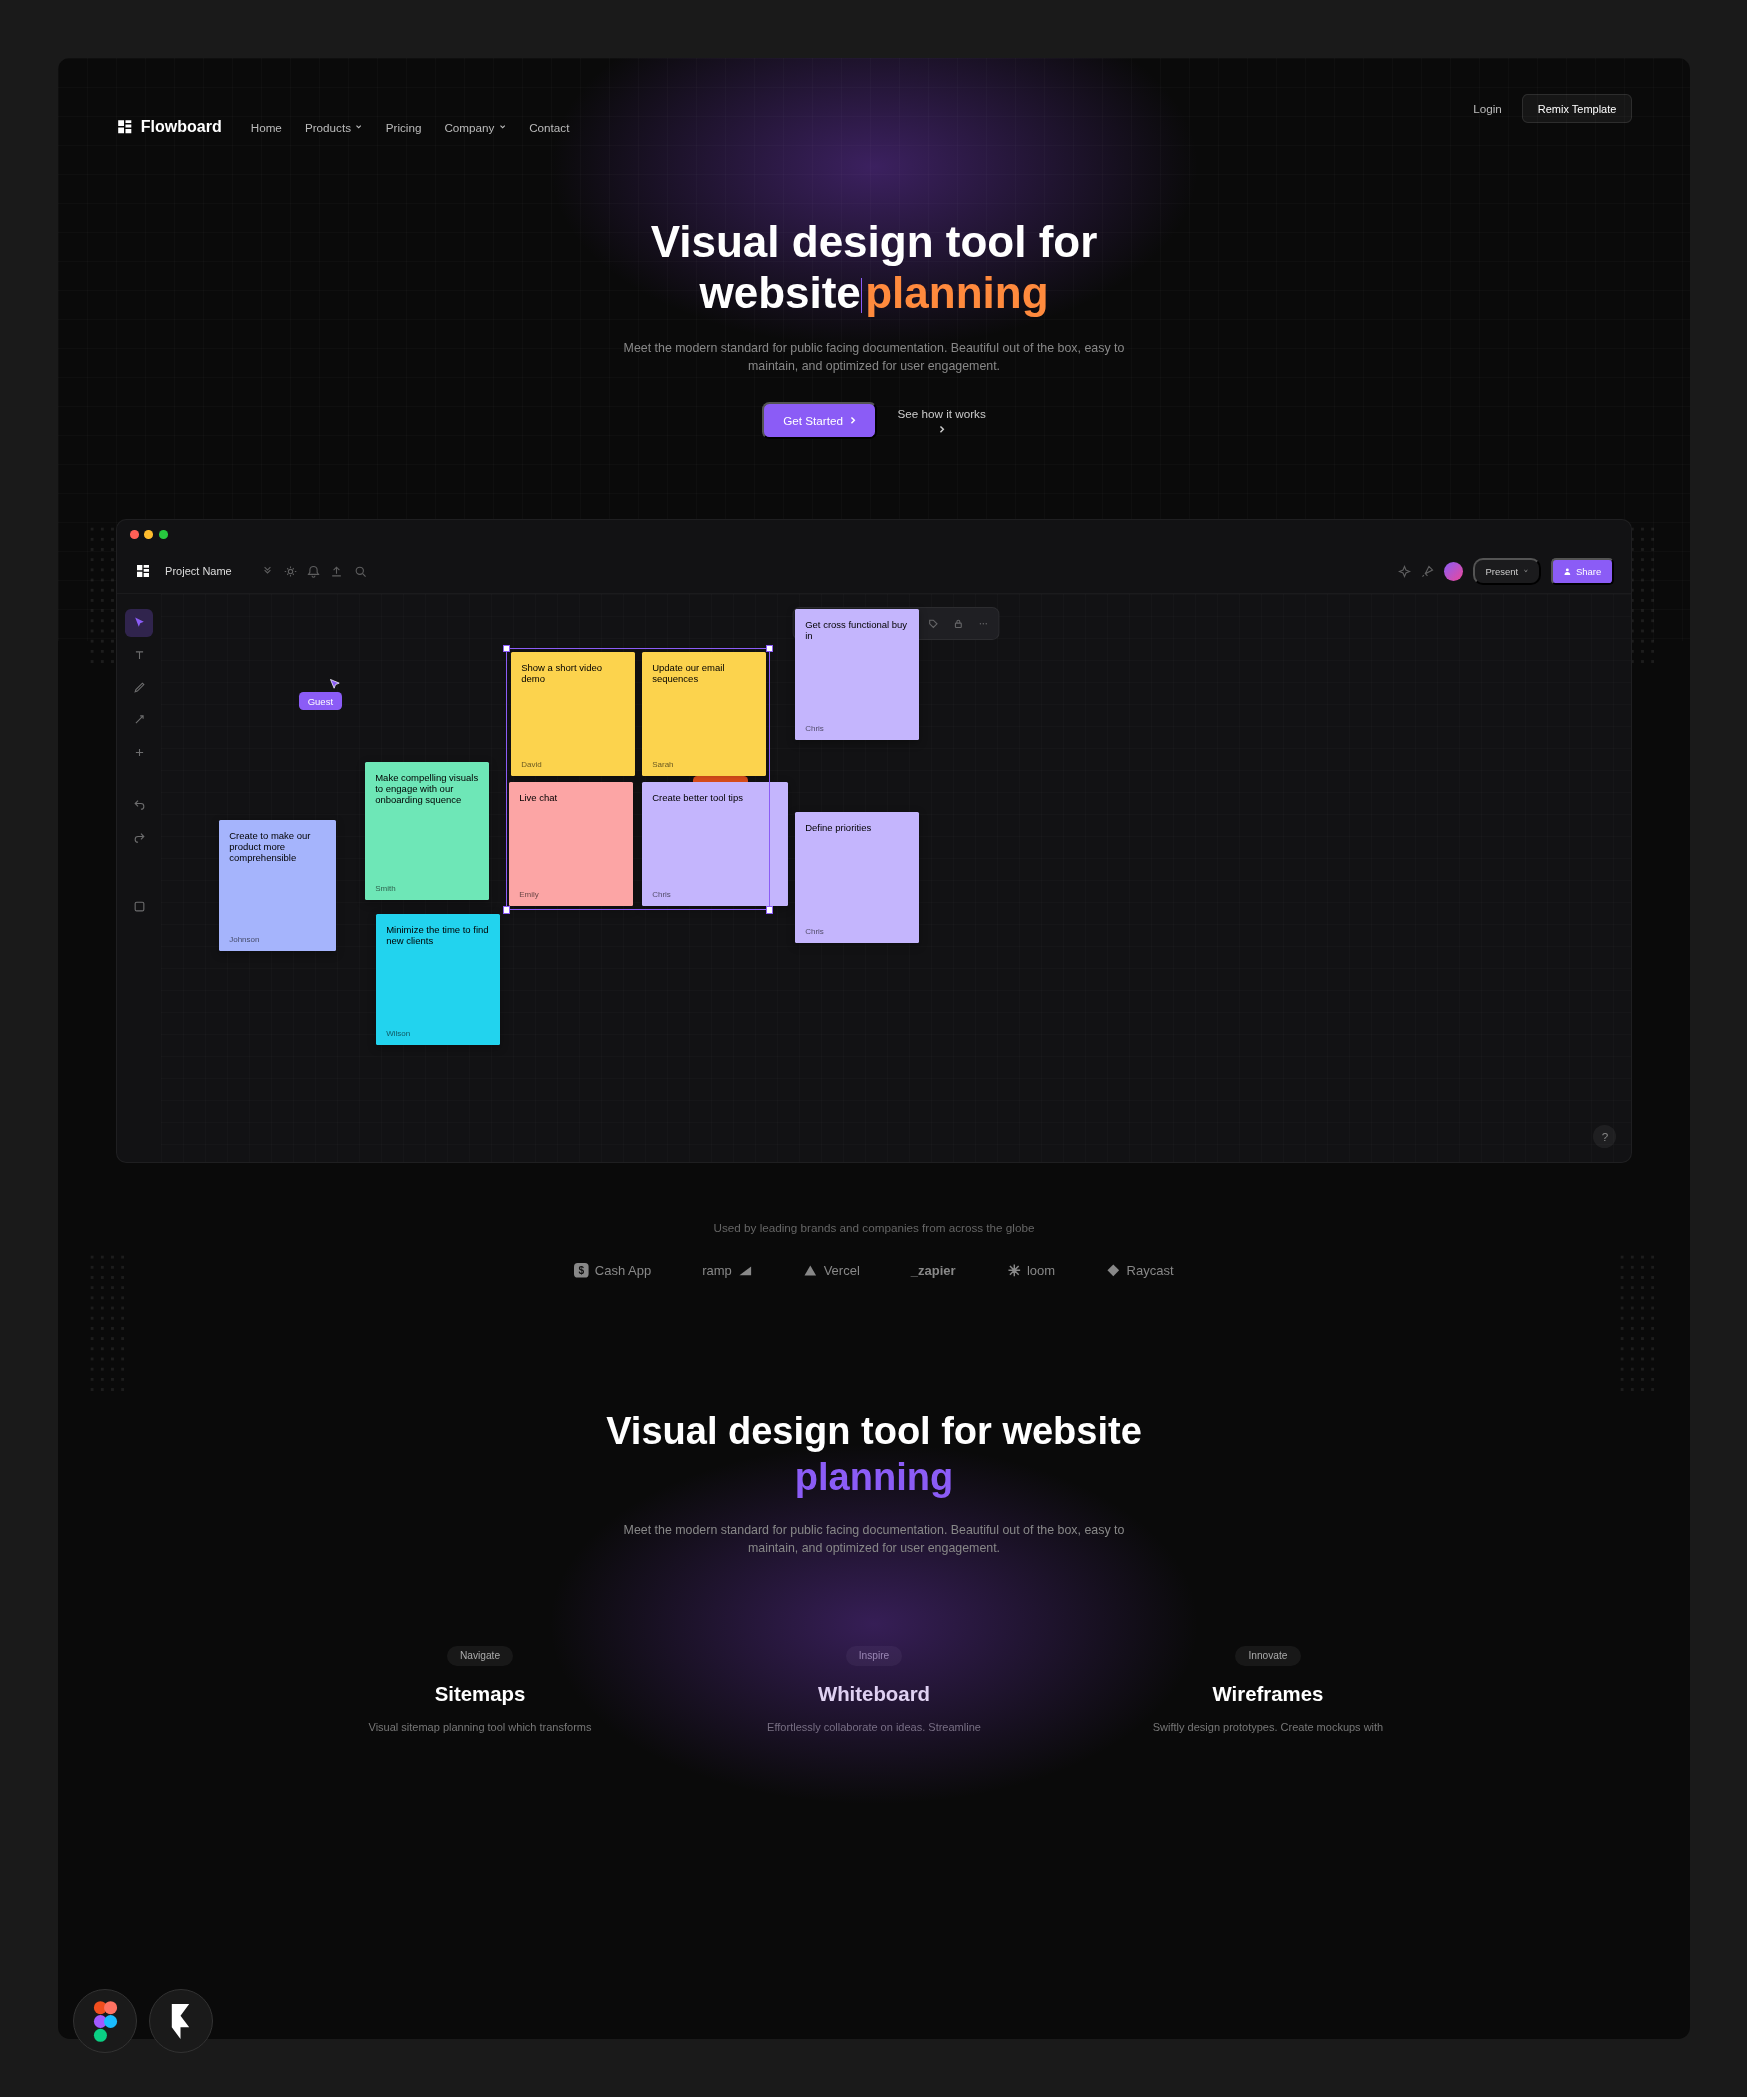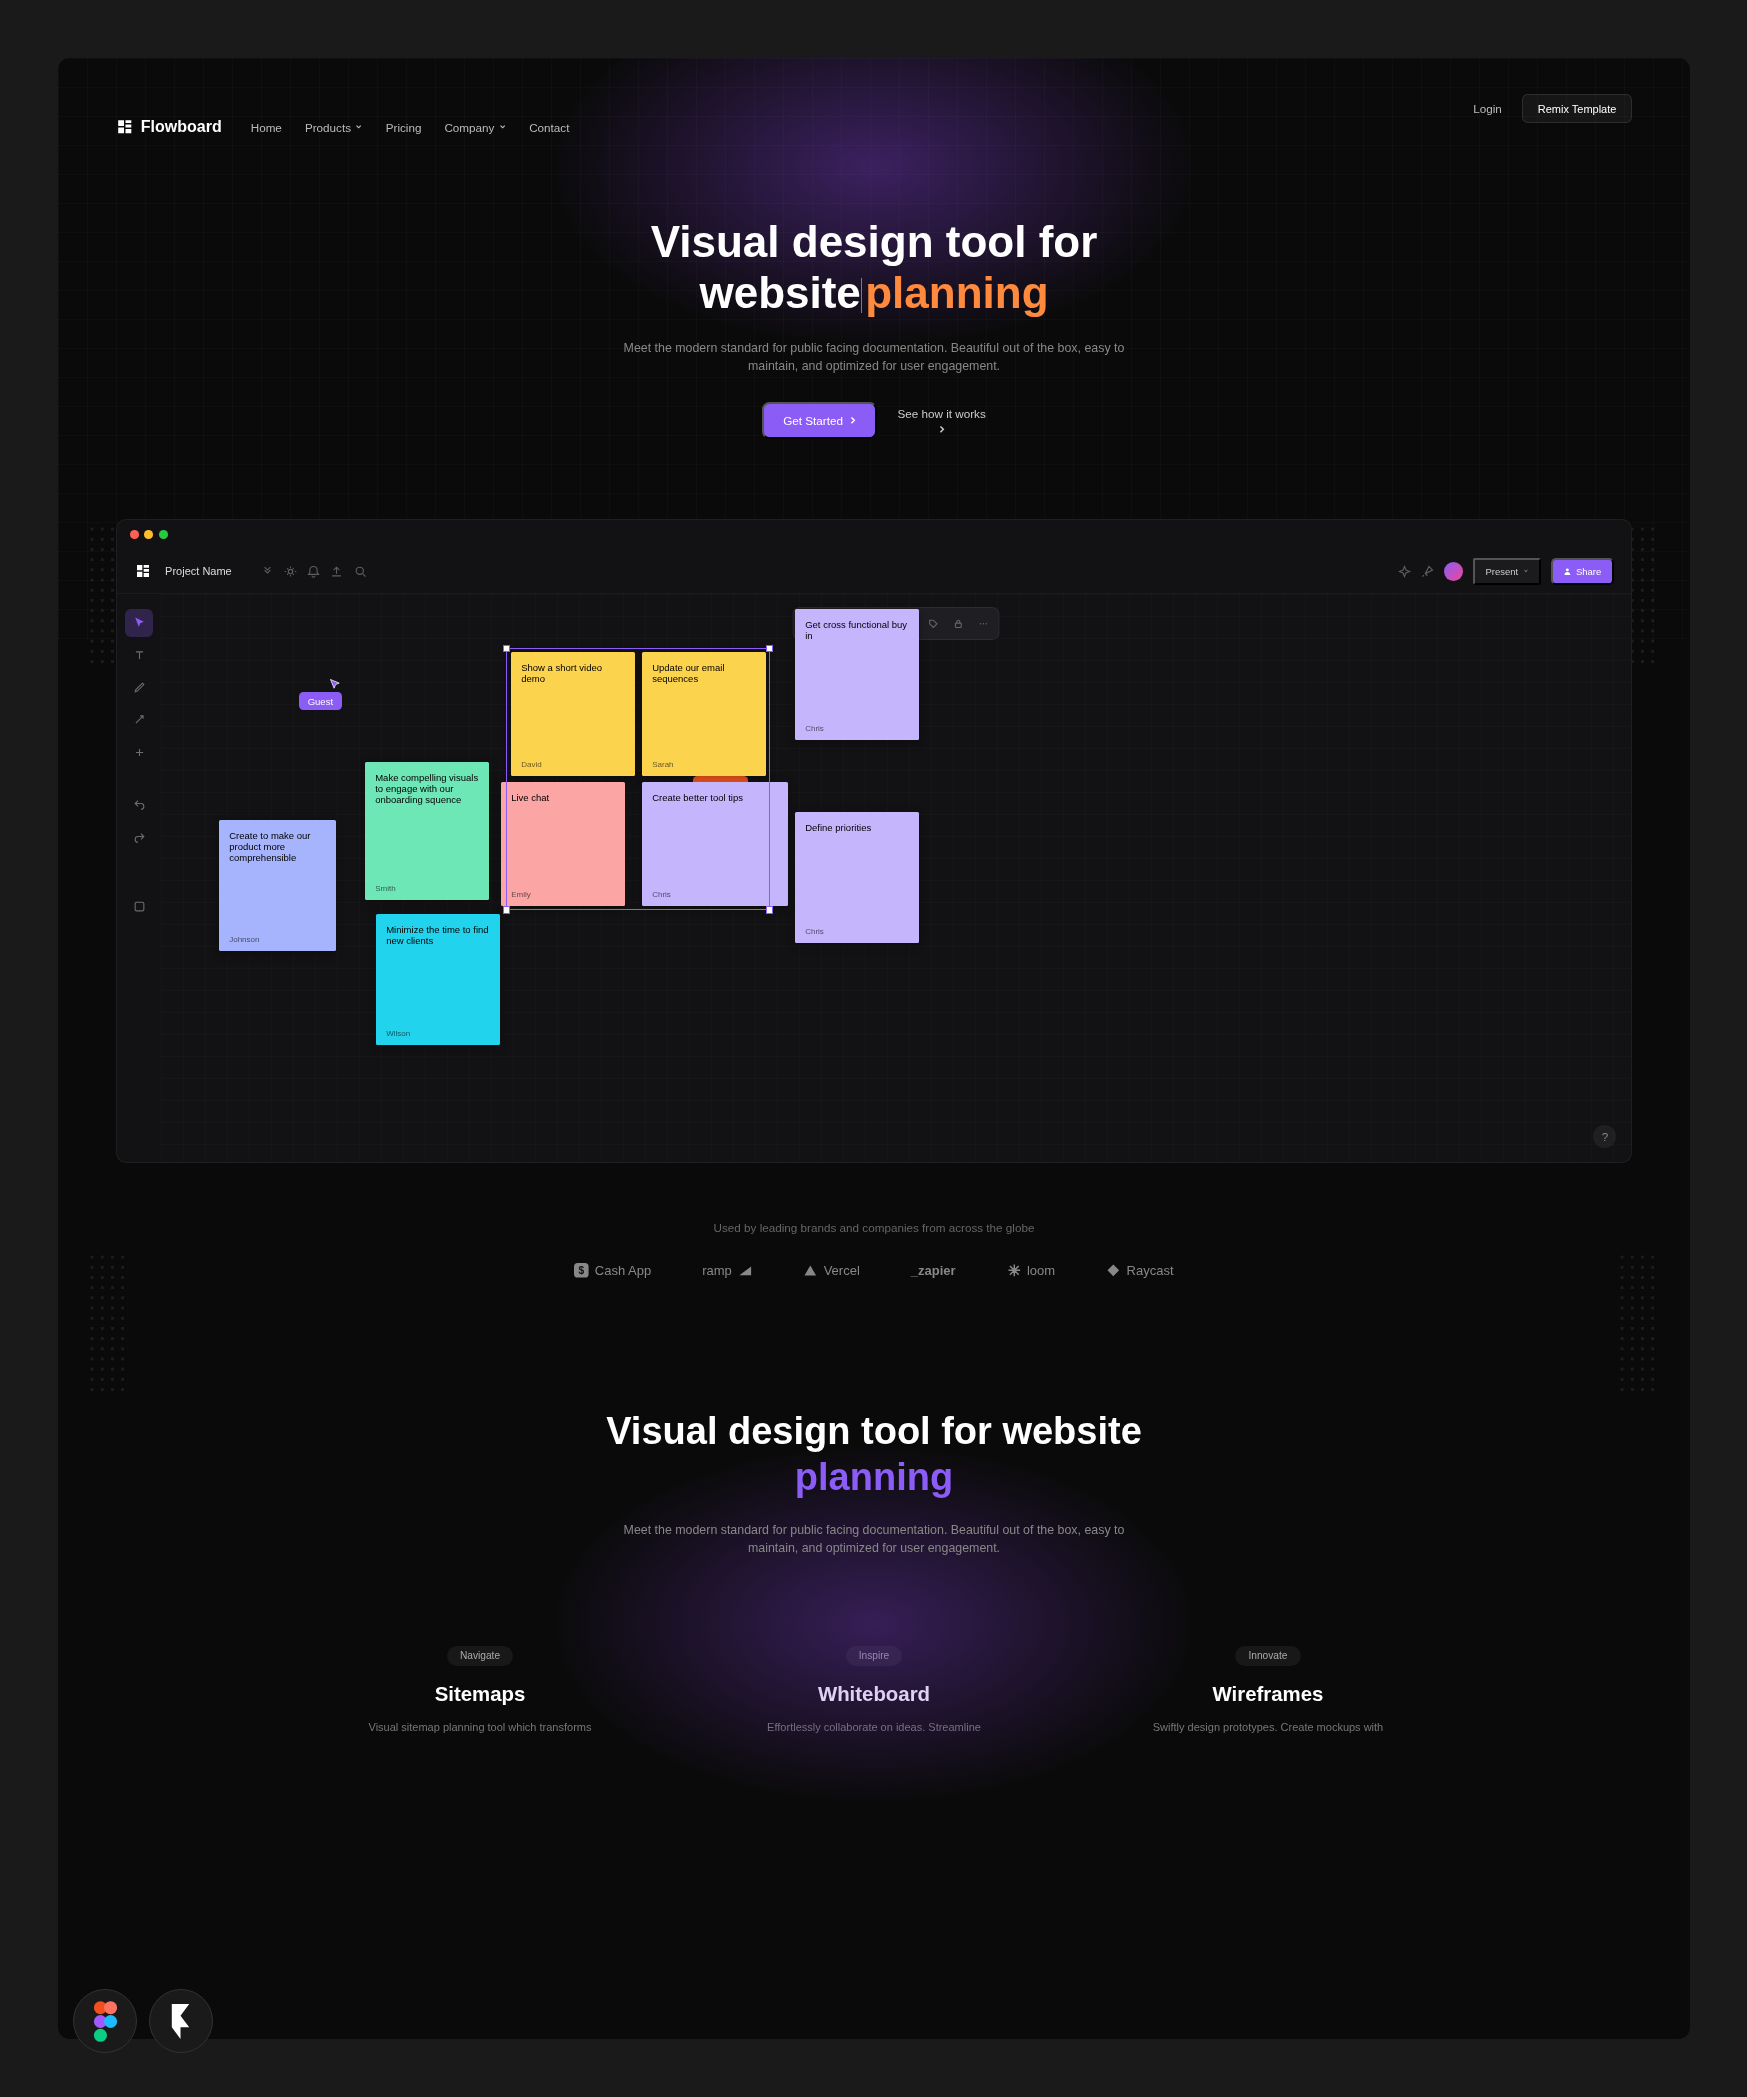--- a/index.html
+++ b/index.html
@@ -33,21 +33,21 @@
 .dot-y{background:#ffbd2e;}
 .dot-g{background:#27c93f;}
 .app-toolbar{display:flex;align-items:center;justify-content:space-between;padding:8.7px 17.5px;border-bottom:0.7px solid rgba(255,255,255,0.04);}
 .tb-left{display:flex;align-items:center;gap:14.6px;}
 .tb-logo{width:16px;height:16px;}
 .proj-name{color:#ddd;font-size:11px;}
 .tb-icons{display:flex;gap:10.2px;align-items:center;margin-left:14.6px;}
 .tb-icon{width:13px;height:13px;opacity:0.5;}
 .tb-right{display:flex;align-items:center;gap:10.2px;}
 .avatar{width:19px;height:19px;border-radius:50%;background:linear-gradient(135deg,#8b5cf6,#ec4899);}
-.present-btn{background:rgba(255,255,255,0.04);padding:5.8px 10.2px;border-radius:2px;font-size:9.5px;display:flex;align-items:center;gap:4.4px;color:#ccc;}
+.present-btn{background:rgba(255,255,255,0.04);padding:5.8px 10.2px;border-radius:10px;font-size:9.5px;display:flex;align-items:center;gap:4.4px;color:#ccc;}
 .share-btn{background:#8b5cf6;padding:5.8px 10.2px;border-radius:5.1px;font-size:9.5px;color:#fff;display:flex;align-items:center;gap:4.4px;}
 .canvas{display:flex;min-height:568px;position:relative;}
 .side-tools{width:44px;padding:14.6px 0;display:flex;flex-direction:column;align-items:center;gap:4.4px;}
 .tool{width:28px;height:28px;display:flex;align-items:center;justify-content:center;border-radius:5.8px;opacity:0.6;}
 .tool.active{background:rgba(139,92,246,0.25);opacity:1;}
 .tool svg{width:13px;height:13px;}
 .tool-gap{height:14.6px;}
 .canvas-main{flex:1;position:relative;background-image:linear-gradient(rgba(255,255,255,0.015) 0.7px,transparent 0.7px),linear-gradient(90deg,rgba(255,255,255,0.015) 0.7px,transparent 0.7px);background-size:22px 22px;}
 .float-toolbar{position:absolute;top:13px;left:50%;transform:translateX(-50%);background:#1f1f23;border-radius:7.3px;display:flex;gap:2.9px;padding:4.4px;border:0.7px solid rgba(255,255,255,0.06);}
 .ft-item{width:22px;height:22px;display:flex;align-items:center;justify-content:center;border-radius:4.4px;opacity:0.5;}
@@ -306,21 +306,21 @@
       <svg class="cursor-ptr" style="top:168px;left:524px;" viewBox="0 0 16 16" fill="#ff5a1f" stroke="#fff" stroke-width="1">
               <path d="M2 2l12 5-5 2-2 5z"></path>
             </svg>
       <div class="cursor-tag" style="top:182px;left:532px;background:#ff5a1f;">Designer</div>
 
       <div class="note" style="top:226px;left:58px;width:117px;height:131px;background:#a5b4fc;"><span>Create to make our product more comprehensible</span><span class="author">Johnson</span></div>
       <div class="note" style="top:168px;left:204px;width:124px;height:138px;background:#6ee7b7;"><span>Make compelling visuals to engage with our onboarding squence</span><span class="author">Smith</span></div>
       <div class="note" style="top:320px;left:215px;width:124px;height:131px;background:#22d3ee;"><span>Minimize the time to find new clients</span><span class="author">Wilson</span></div>
       <div class="note" style="top:58px;left:350px;width:124px;height:124px;background:#fcd34d;"><span>Show a short video demo</span><span class="author">David</span></div>
       <div class="note" style="top:58px;left:481px;width:124px;height:124px;background:#fcd34d;"><span>Update our email sequences</span><span class="author">Sarah</span></div>
-      <div class="note" style="top:188px;left:340px;width:124px;height:124px;background:#fca5a5;"><span>Live chat</span><span class="author">Emily</span></div>
+      <div class="note" style="top:188px;left:348px;width:124px;height:124px;background:#fca5a5;"><span>Live chat</span><span class="author">Emily</span></div>
       <div class="note" style="top:188px;left:481px;width:146px;height:124px;background:#c4b5fd;"><span>Create better tool tips</span><span class="author">Chris</span></div>
       <div class="note" style="top:14.6px;left:634px;width:124px;height:131px;background:#c4b5fd;"><span>Get cross functional buy in</span><span class="author">Chris</span></div>
       <div class="note" style="top:218px;left:634px;width:124px;height:131px;background:#c4b5fd;"><span>Define priorities</span><span class="author">Chris</span></div>
 
       <div class="selection" style="top:54px;left:345px;width:264px;height:262px;">
         <div class="sel-handle" style="top:-4.4px;left:-4.4px;"></div>
         <div class="sel-handle" style="top:-4.4px;right:-4.4px;"></div>
         <div class="sel-handle" style="bottom:-4.4px;left:-4.4px;"></div>
         <div class="sel-handle" style="bottom:-4.4px;right:-4.4px;"></div>
       </div>

